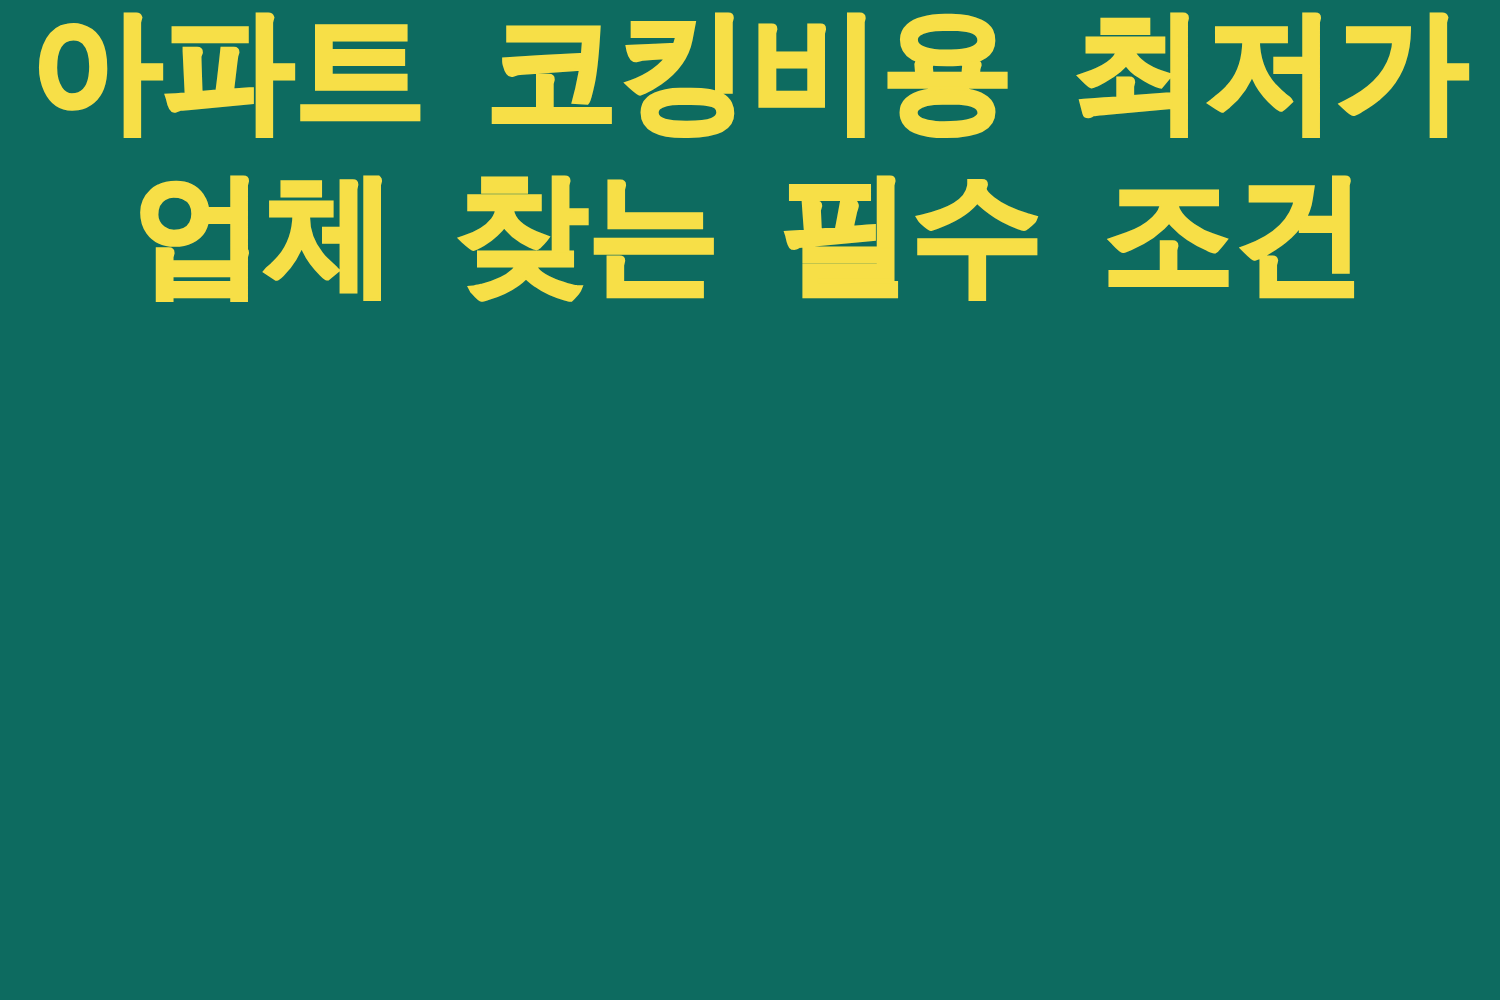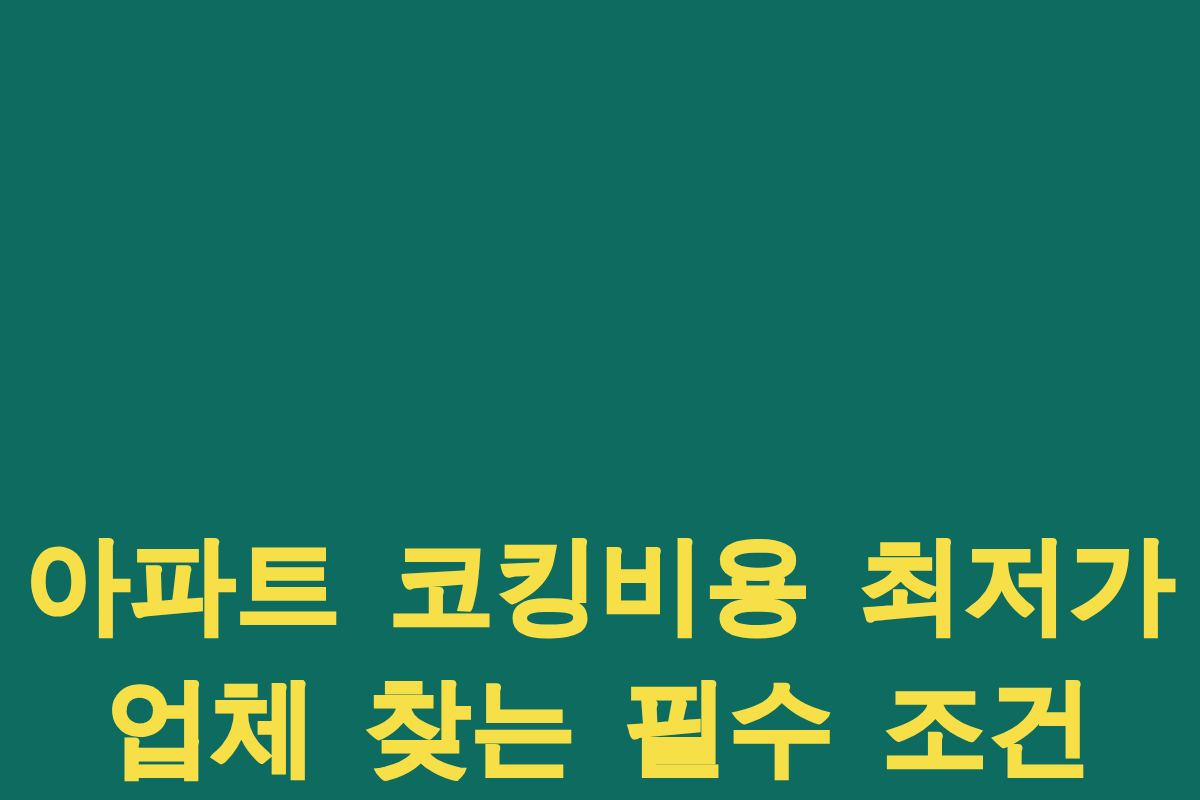--- a/index.html
+++ b/index.html
@@ -14,21 +14,21 @@
     overflow: hidden;
     font-family: "Liberation Sans", "DejaVu Sans", sans-serif;
   }
 
   #canvas {
     position: relative;
     width: 1200px;
     height: 800px;
     background: #0D6B60;
     display: flex;
-    align-items: flex-end;
+    align-items: flex-start;
     justify-content: center;
     box-sizing: border-box;
   }
 
   #title-block {
     position: relative;
     width: 100%;
     text-align: center;
     
     transform: translateY(-9px);
@@ -45,21 +45,21 @@
     letter-spacing: 0.005em;
     word-spacing: 0.10em;
     white-space: nowrap;
     
     -webkit-text-stroke: 3.5px #F7DF47;
     paint-order: stroke fill;
     text-rendering: geometricPrecision;
   }
 
   #title-line-1 { font-size: 105px; }
-  #title-line-2 { font-size: 105px; margin-top: 12px; }
+  #title-line-2 { font-size: 105px; }
 </style>
 </head>
 <body>
 
 <div id="canvas" style="background: rgb(13, 107, 96);">
 
   <div id="title-block">
 
     <span class="title-line" id="title-line-1" style="color: rgb(247, 223, 71); -webkit-text-stroke: 3.5px rgb(247, 223, 71);">아파트 코킹비용 최저가</span>
 

